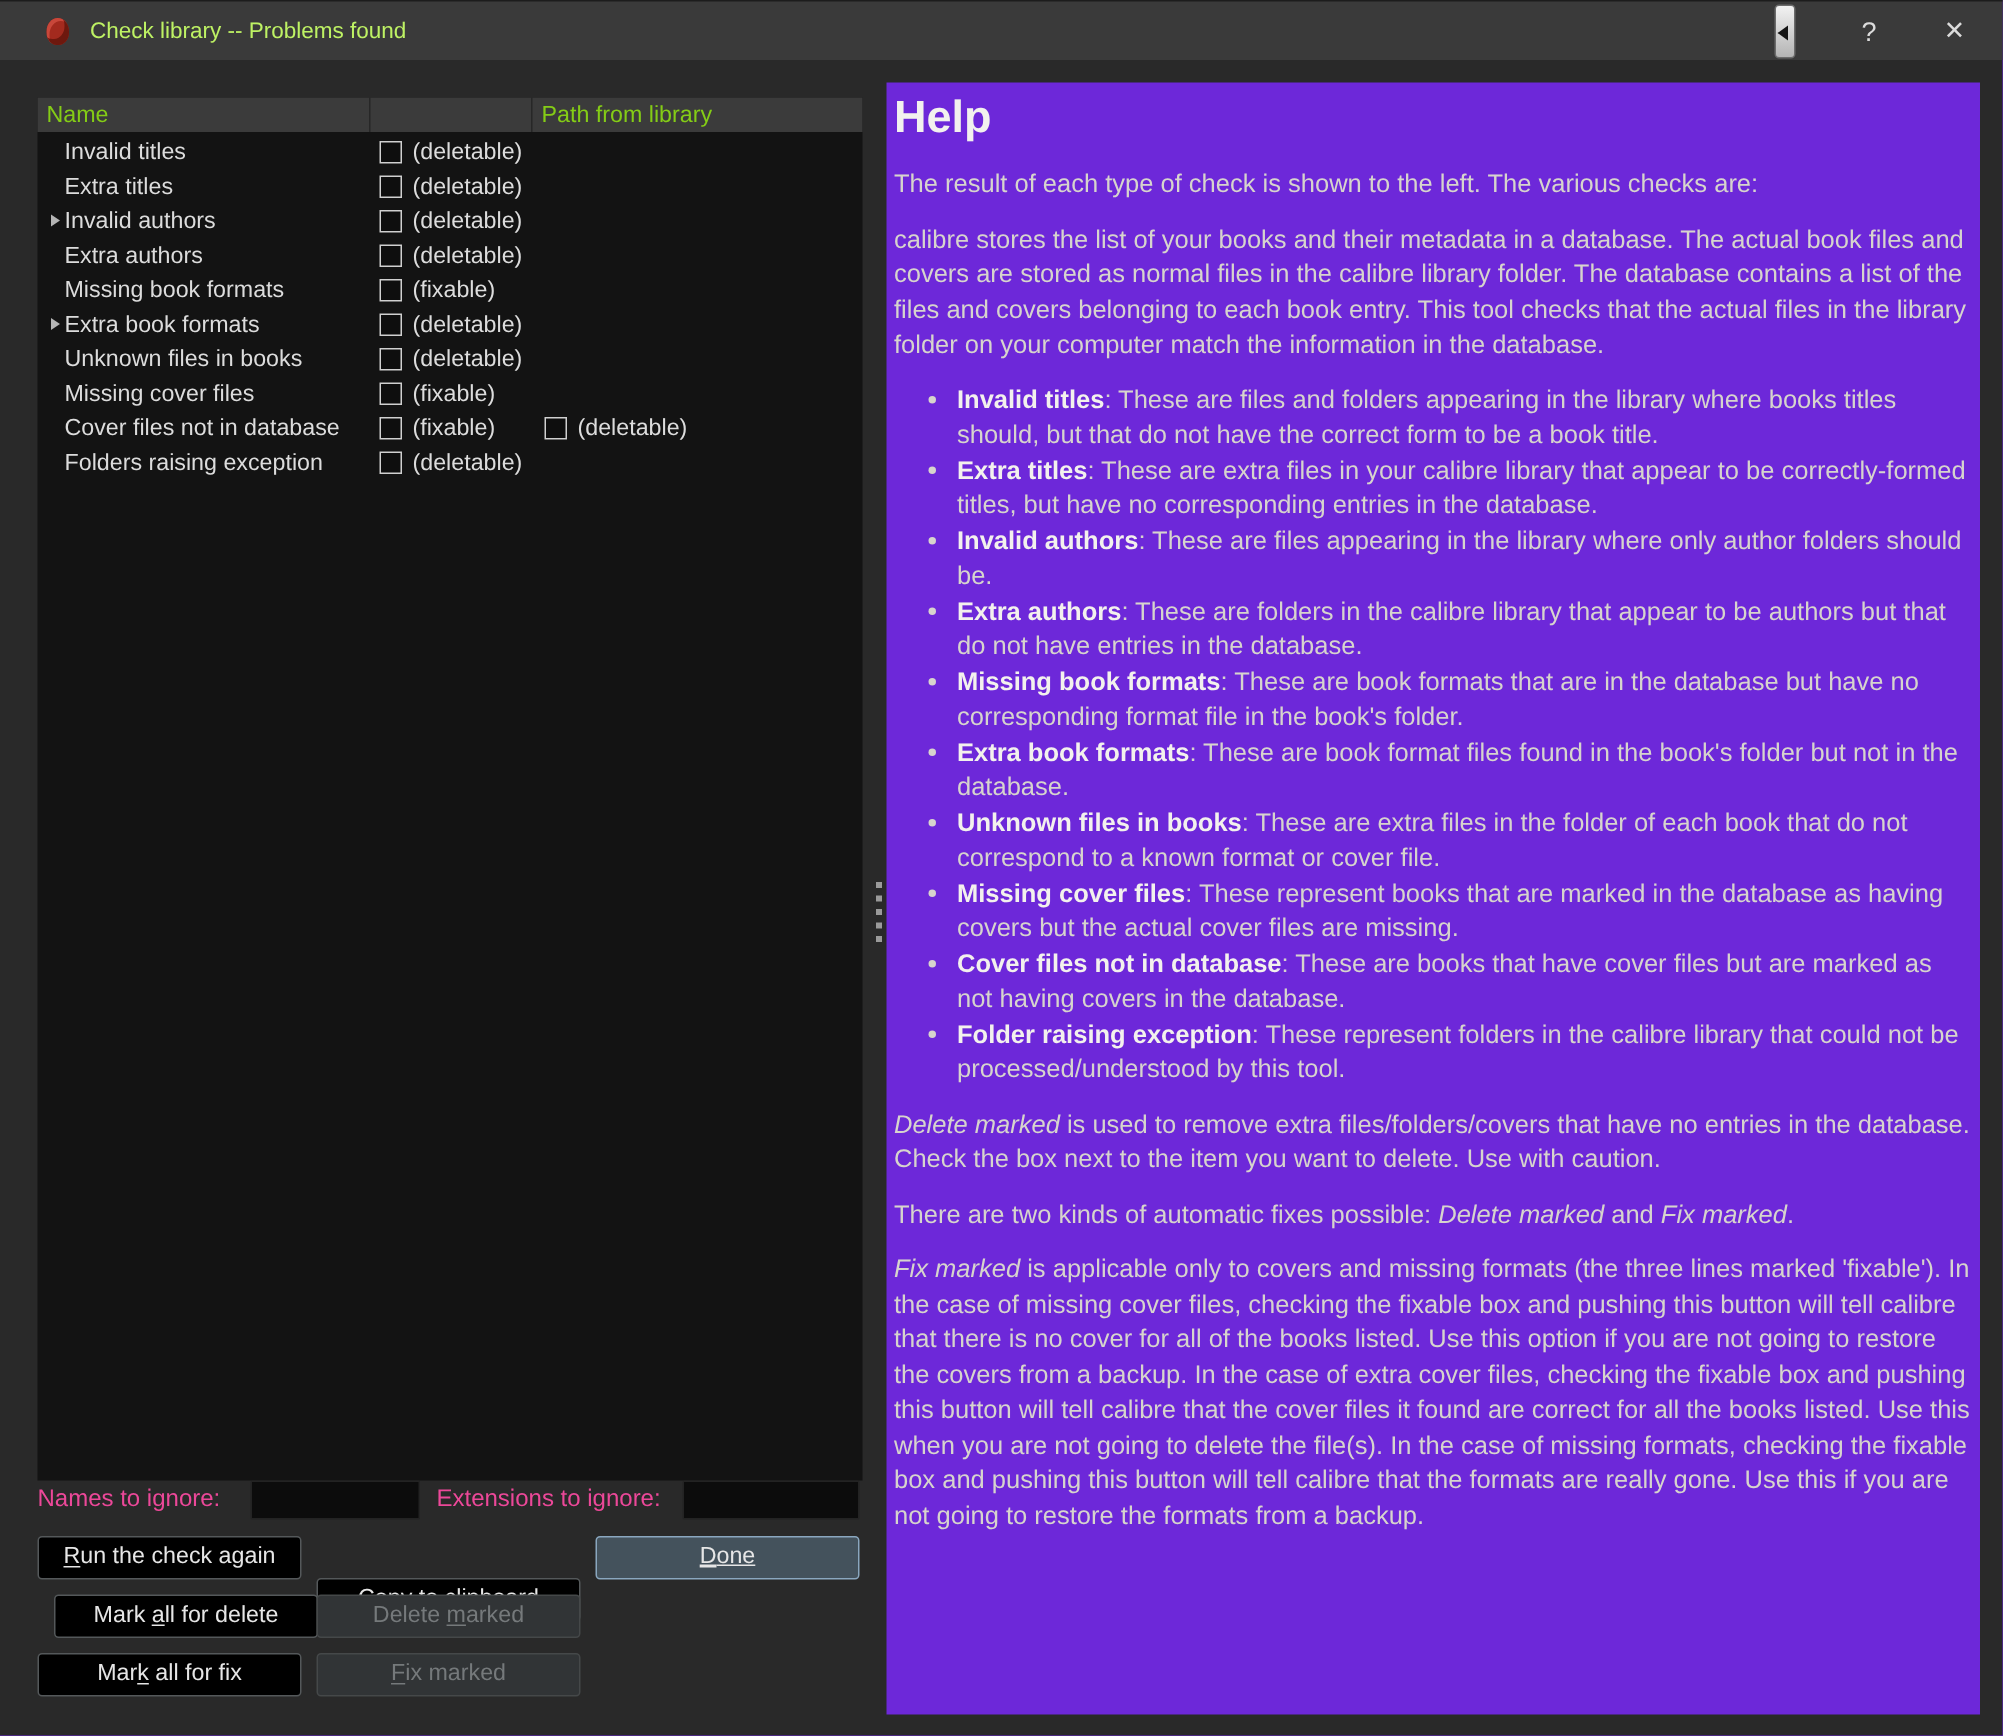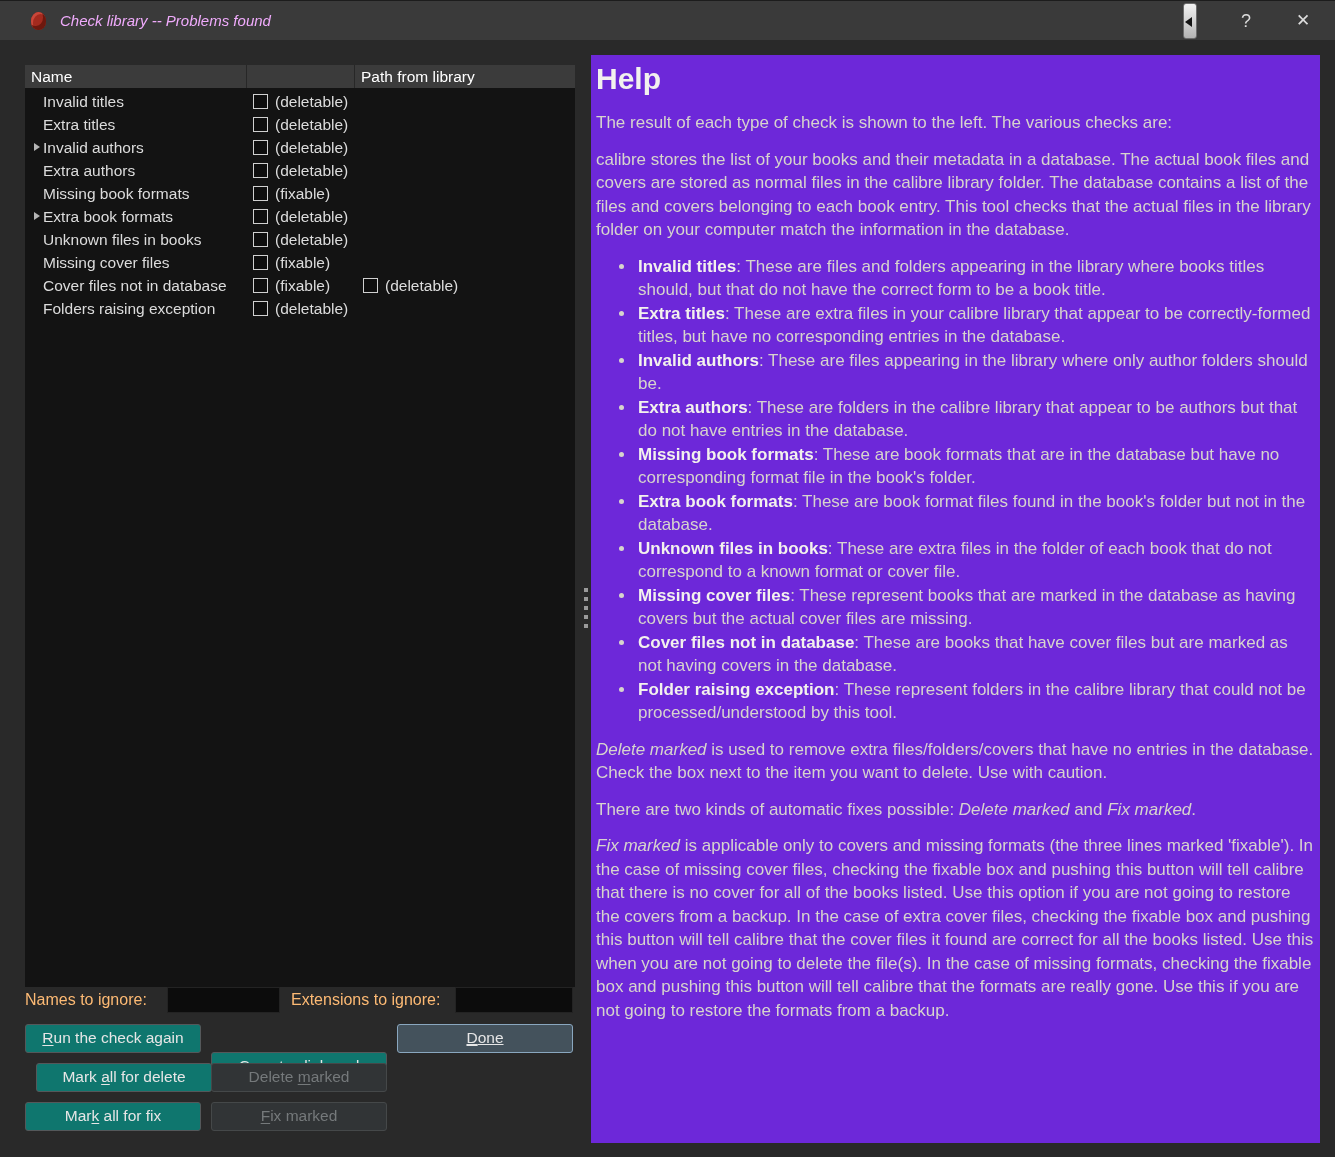--- a/index.html
+++ b/index.html
@@ -5,53 +5,53 @@
   html,body{margin:0;padding:0;}
   body{
     width:1335px;height:1157px;position:relative;overflow:hidden;
     background:#292929;
     font-family:"Liberation Sans",sans-serif;
     -webkit-font-smoothing:antialiased;
   }
   
   .titlebar{position:absolute;left:0;top:0;width:1335px;height:40px;background:#3a3a3a;border-top:1px solid #1c1c1c;box-sizing:border-box;}
   .title-icon{position:absolute;left:31px;top:11px;width:15px;height:18px;background:#a32a1e;border-radius:50% 50% 46% 46%;box-shadow:inset -3px -4px 0 #6d180e, inset 2px 2px 0 #c8473a;}
-  .title-text{position:absolute;left:60px;top:0;line-height:40px;color:#f0abfc;font-size:15px;font-style:italic;}
+  .title-text{position:absolute;left:60px;top:0;line-height:40px;color:#bef264;font-size:15px;}
   .cursor-artifact{position:absolute;left:1183px;top:2px;width:14px;height:36px;background:linear-gradient(180deg,#f2f2f2,#b4b4b4);border:1px solid #6c6c6c;border-radius:3px;box-sizing:border-box;}
   .cursor-artifact .tri{position:absolute;left:1px;top:13px;width:0;height:0;border-top:5px solid transparent;border-bottom:5px solid transparent;border-right:7px solid #141414;}
   .tb-btn{position:absolute;top:0;width:40px;height:40px;line-height:40px;text-align:center;color:#dcdcdc;font-size:18px;cursor:default;}
   .tb-help{left:1226px;}
   .tb-close{left:1283px;font-size:17px;}
   
   .tree{position:absolute;left:25px;top:65px;width:550px;height:922px;background:#131313;}
-  .tree-header{display:flex;height:23px;background:#3b3b3b;color:#ffffff;font-size:15.5px;}
+  .tree-header{display:flex;height:23px;background:#3b3b3b;color:#84cc16;font-size:15.5px;}
   .th-cell{line-height:23px;padding-left:6px;box-sizing:border-box;border-right:1px solid #272727;}
   .th-name{width:222px;}
   .th-check{width:108px;}
   .th-path{flex:1;border-right:none;}
   .rows{padding-top:2px;}
   .trow{position:relative;height:23px;font-size:15.5px;line-height:23px;color:#dcdcdc;}
   .trow .expander{position:absolute;left:9px;top:7px;width:0;height:0;border-left:6px solid #b5b5b5;border-top:4px solid transparent;border-bottom:4px solid transparent;}
   .trow .lbl{position:absolute;left:18px;white-space:nowrap;}
   .checkbox{position:absolute;top:4px;width:13px;height:13px;border:1px solid #d0d0d0;background:#0e0e0e;box-sizing:content-box;}
   .cb1{left:228px;}
   .cb2{left:338px;}
   .st1{position:absolute;left:250px;white-space:nowrap;}
   .st2{position:absolute;left:360px;white-space:nowrap;}
   
   .splitter-dots{position:absolute;left:584px;top:588px;width:5px;}
   .splitter-dots i{display:block;width:4px;height:4px;background:#9a9a9a;margin:0 0 5px 0;}
   
-  .field-label{position:absolute;top:987px;height:26px;line-height:26px;color:#fdba74;font-size:16px;}
+  .field-label{position:absolute;top:987px;height:26px;line-height:26px;color:#ec4899;font-size:16px;}
   .lbl-names{left:25px;}
   .lbl-ext{left:291px;}
   .ignore-input{position:absolute;top:987px;height:26px;background:#0c0c0c;border:1px solid #232323;box-sizing:border-box;color:#dcdcdc;font-size:14px;padding:0 4px;border-radius:1px;}
   .inp-names{left:167px;width:113px;}
   .inp-ext{left:455px;width:118px;}
-  .btn{position:absolute;width:176px;height:29px;box-sizing:border-box;background:#0f766e;border:1px solid #54585a;border-radius:3px;text-align:center;line-height:26px;color:#e6e6e6;font-size:15.5px;cursor:default;}
+  .btn{position:absolute;width:176px;height:29px;box-sizing:border-box;background:#000000;border:1px solid #54585a;border-radius:3px;text-align:center;line-height:26px;color:#e6e6e6;font-size:15.5px;cursor:default;}
   .btn .mn{text-decoration:underline;text-underline-offset:2px;}
   .btn.disabled{color:#75797b;border-color:#454849;background:#313436;}
   .btn.default{background:#44525c;border:1px solid #8aa7bf;box-shadow:inset 0 0 0 1px #44525c;}
   .b-run{left:25px;top:1024px;}
   .b-copy{left:211px;top:1052px;text-align:center;}
   .b-done{left:397px;top:1024px;text-decoration:underline;}
   .b-markdel{left:36px;top:1063px;}
   .b-delmarked{left:211px;top:1063px;}
   .b-markfix{left:25px;top:1102px;}
   .b-fixmarked{left:211px;top:1102px;}

